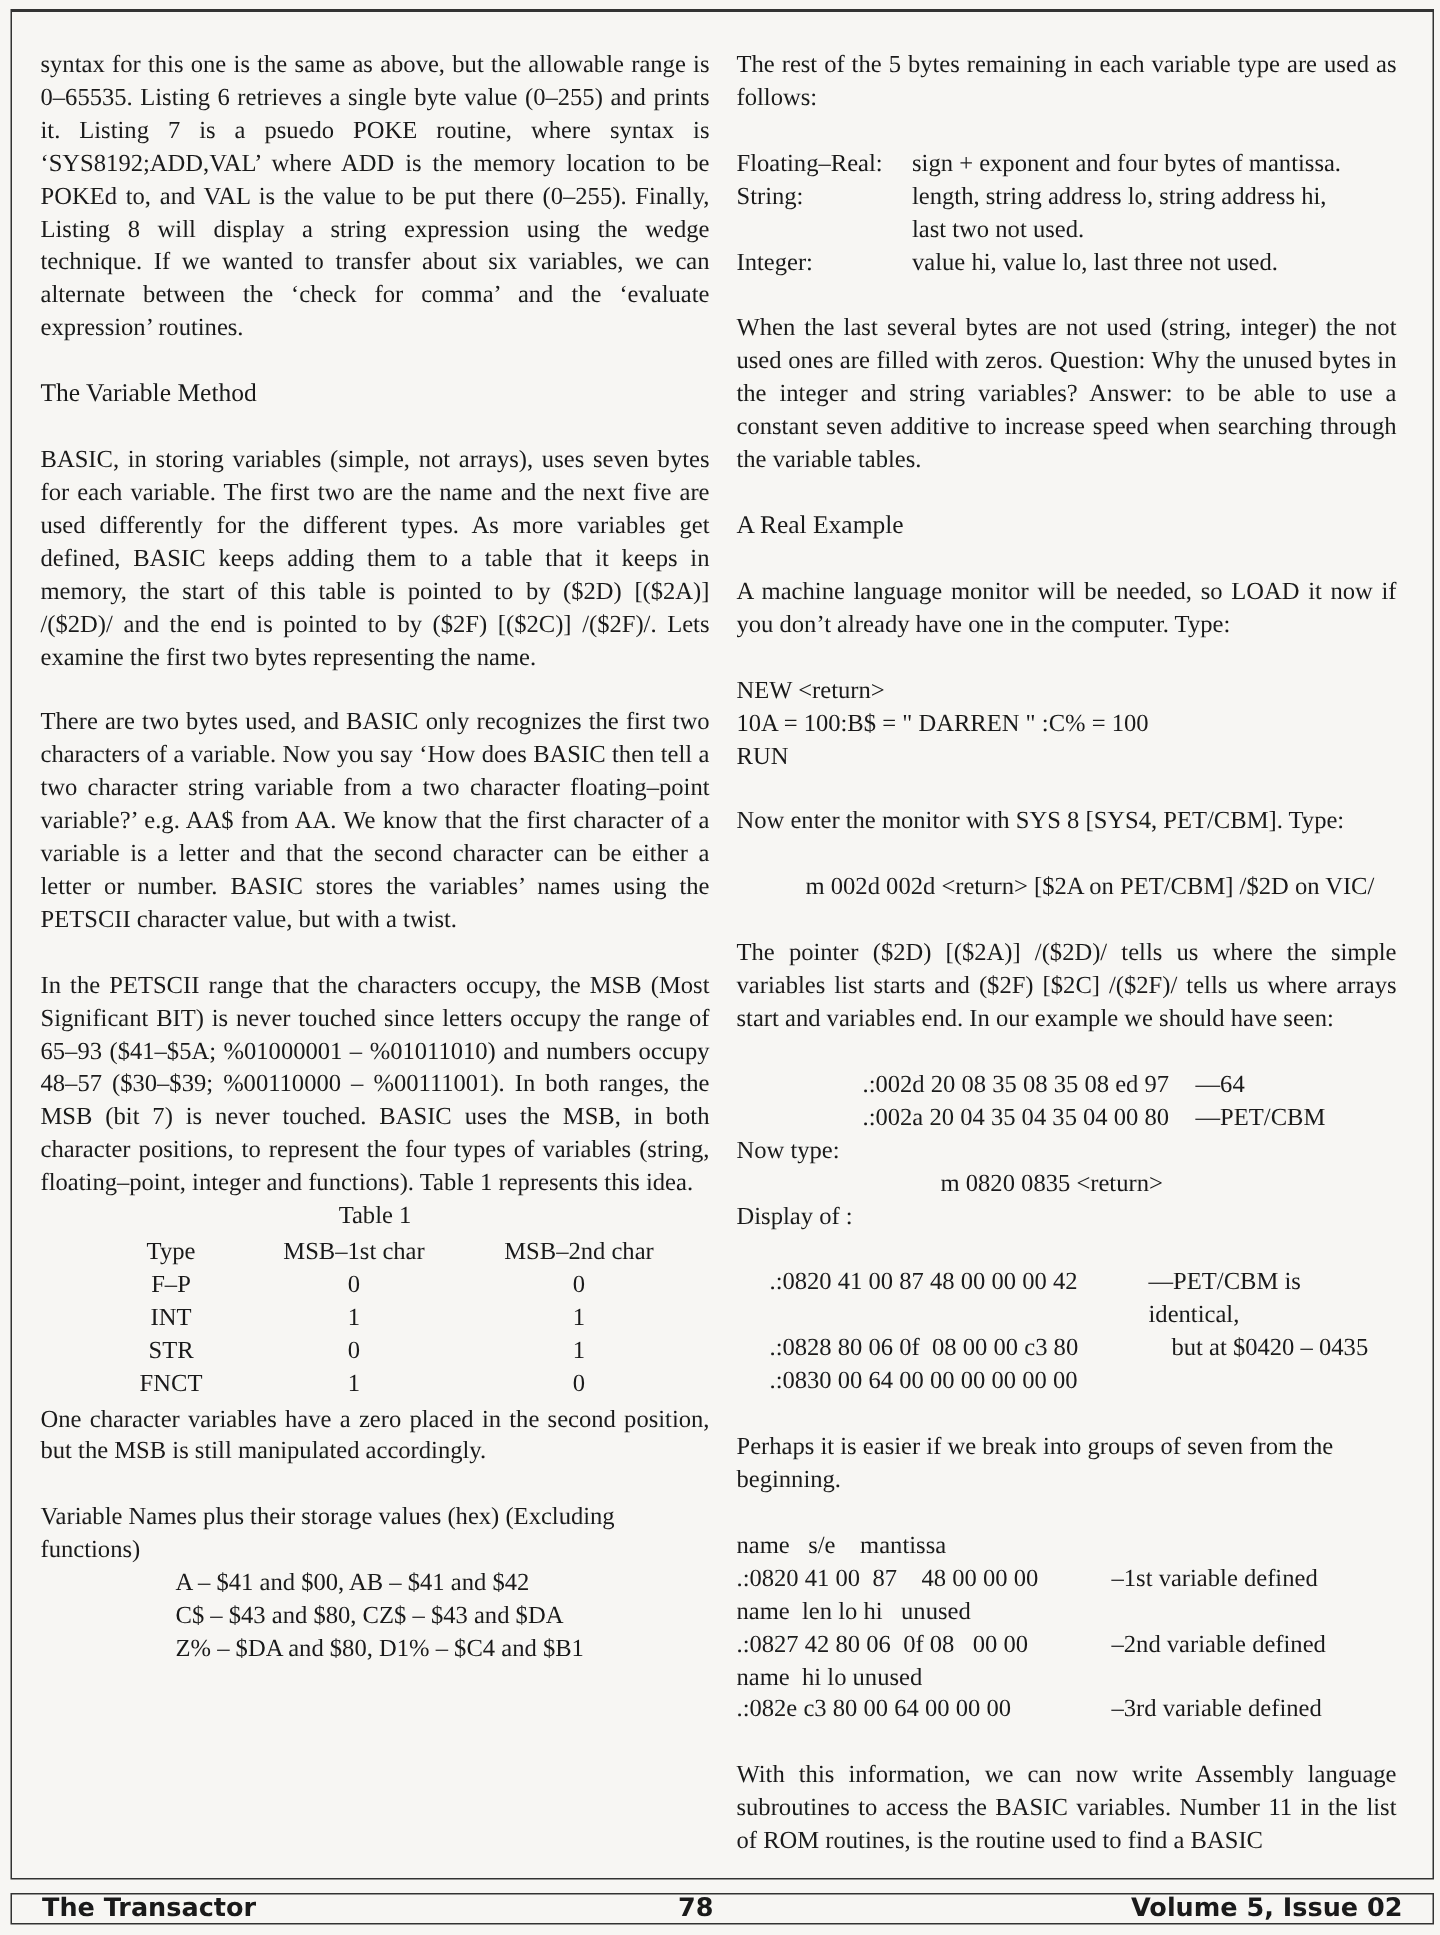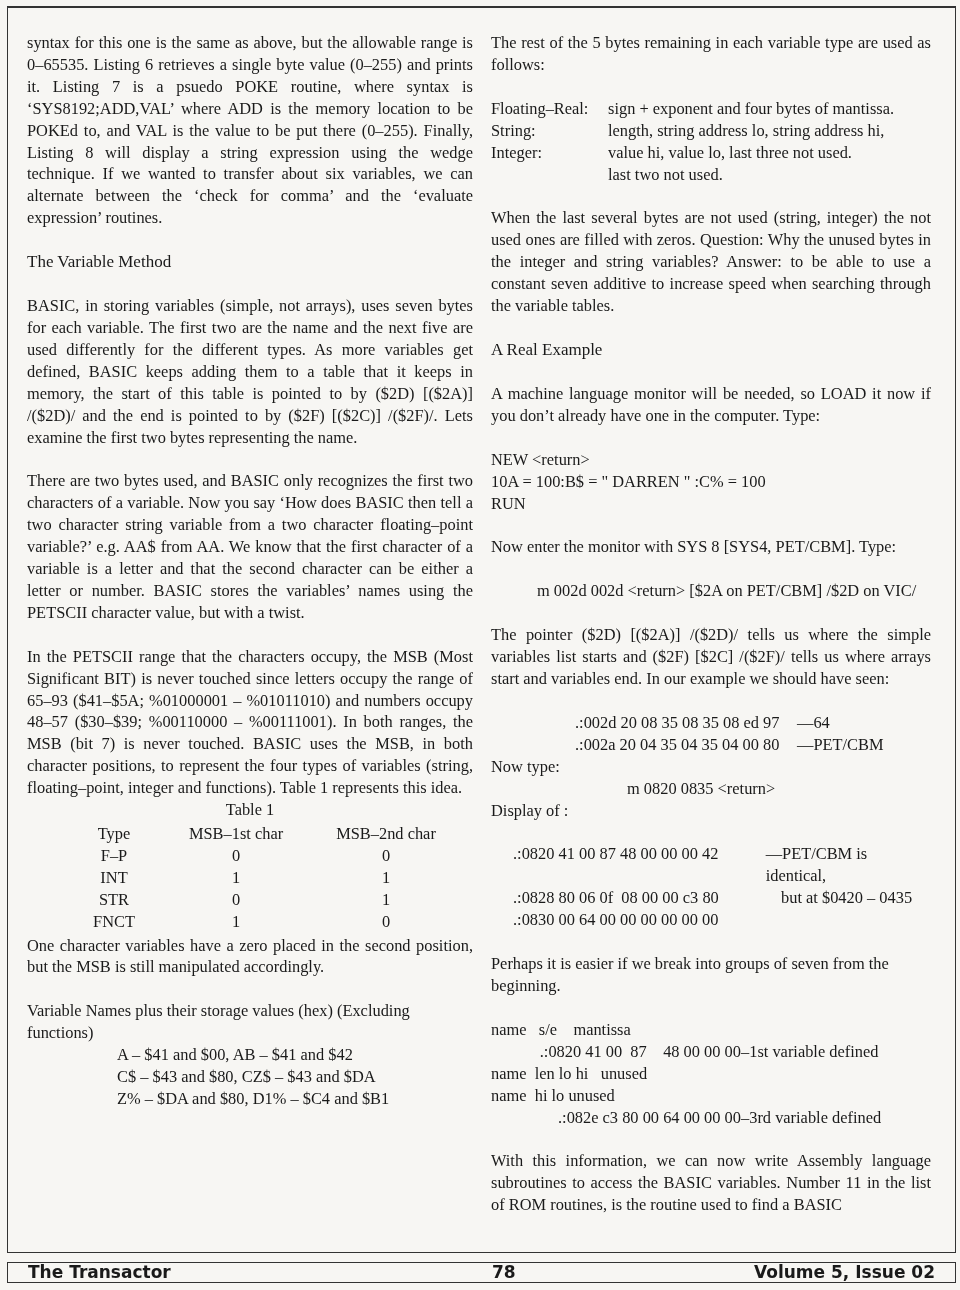--- a/index.html
+++ b/index.html
@@ -22,25 +22,25 @@
   .usage-row { display: flex; }
   .usage-row .lbl { width: 117px; flex: none; }
   .mono-ish { white-space: pre; }
   .dump-a { padding-left: 84px; }
   .dump-a .row { display: flex; }
   .dump-a .addr { width: 172px; }
   .dump-b { padding-left: 22px; }
   .dump-b .row { display: flex; }
   .dump-b .addr { width: 254px; }
   .dump-c .row { display: flex; }
-  .dump-c .addr { width: 250px; text-align: right; }
+  .dump-c .addr { width: 250px; }
   .cmd-center { padding-left: 136px; }
   .footer { position: absolute; left: 7px; top: 1262px; width: 949px; height: 21px; border: 1.5px solid #333; font-family: "DejaVu Sans", "Liberation Sans", sans-serif; font-weight: bold; font-size: 17px; line-height: 18px; }
   .footer .pub { position: absolute; left: 20px; top: 0; }
-  .footer .pg { position: absolute; left: 484px; top: 0; }
+  .footer .pg { position: absolute; left: 444px; top: 0; }
   .footer .vol { position: absolute; right: 20px; top: 0; }
 </style>
 </head>
 <body>
 
 <div class="frame"></div>
 
 <div class="col left">
   <p class="just">syntax for this one is the same as above, but the allowable range is 0–65535. Listing 6 retrieves a single byte value (0–255) and prints it. Listing 7 is a psuedo POKE routine, where syntax is ‘SYS8192;ADD,VAL’ where ADD is the memory location to be POKEd to, and VAL is the value to be put there (0–255). Finally, Listing 8 will display a string expression using the wedge technique. If we wanted to transfer about six variables, we can alternate between the ‘check for comma’ and the ‘evaluate expression’ routines.</p>
   <div class="gap"></div>
@@ -97,26 +97,26 @@
   <div>
     <div class="usage-row">
       <span class="lbl">Floating–Real:</span>
       <span>sign + exponent and four bytes of mantissa.</span>
     </div>
     <div class="usage-row">
       <span class="lbl">String:</span>
       <span>length, string address lo, string address hi,</span>
     </div>
     <div class="usage-row">
+      <span class="lbl"></span>
+      <span>last two not used.</span>
+    </div>
+    <div class="usage-row">
       <span class="lbl">Integer:</span>
       <span>value hi, value lo, last three not used.</span>
-    </div>
-    <div class="usage-row">
-      <span class="lbl"></span>
-      <span>last two not used.</span>
     </div>
   </div>
   <div class="gap"></div>
   <p class="just">When the last several bytes are not used (string, integer) the not used ones are filled with zeros. Question: Why the unused bytes in the integer and string variables? Answer: to be able to use a constant seven additive to increase speed when searching through the variable tables.</p>
   <div class="gap"></div>
   <h2>A Real Example</h2>
   <div class="gap"></div>
   <p class="just">A machine language monitor will be needed, so LOAD it now if you don’t already have one in the computer. Type:</p>
   <div class="gap"></div>
   <div>
@@ -162,20 +162,24 @@
   <div class="gap"></div>
   <p>Perhaps it is easier if we break into groups of seven from the beginning.</p>
   <div class="gap"></div>
   <div class="dump-c">
     <div class="mono-ish">name   s/e    mantissa</div>
     <div class="row">
       <span class="addr mono-ish">.:0820 41 00  87    48 00 00 00</span>
       <span>–1st variable defined</span>
     </div>
     <div class="mono-ish">name  len lo hi   unused</div>
+    <div class="row">
+      <span class="addr mono-ish">.:0827 42 80 06  0f 08   00 00</span>
+      <span>–2nd variable defined</span>
+    </div>
     <div class="mono-ish">name  hi lo unused</div>
     <div class="row">
       <span class="addr mono-ish">.:082e c3 80 00 64 00 00 00</span>
       <span>–3rd variable defined</span>
     </div>
   </div>
   <div class="gap"></div>
   <p class="just">With this information, we can now write Assembly language subroutines to access the BASIC variables. Number 11 in the list of ROM routines, is the routine used to find a BASIC</p>
 </div>
 

